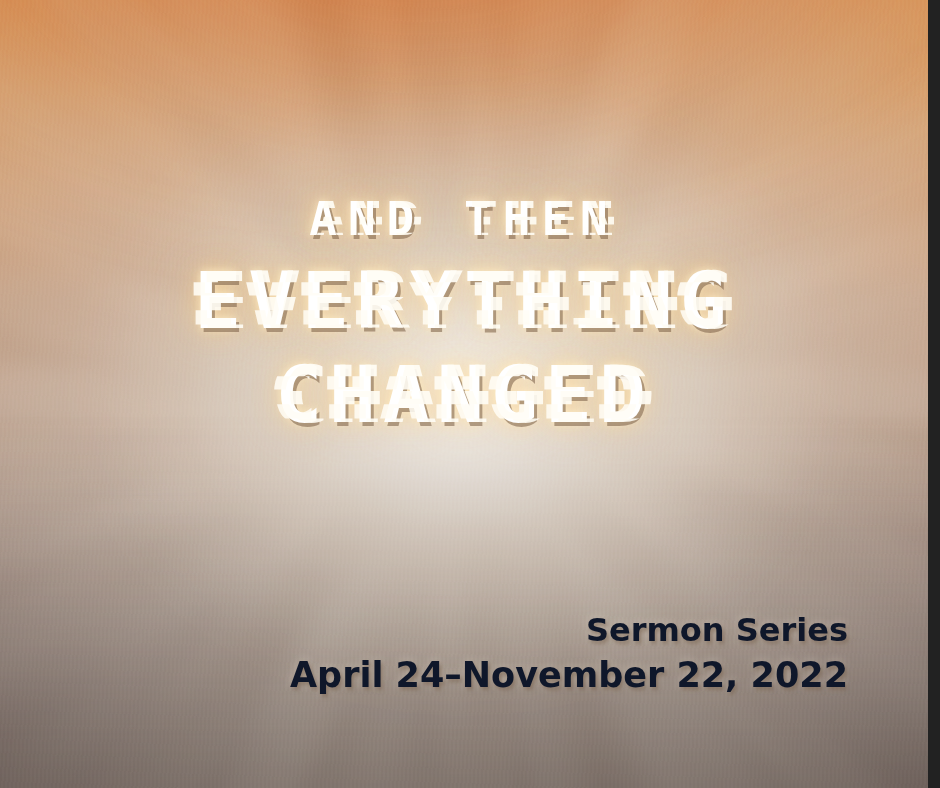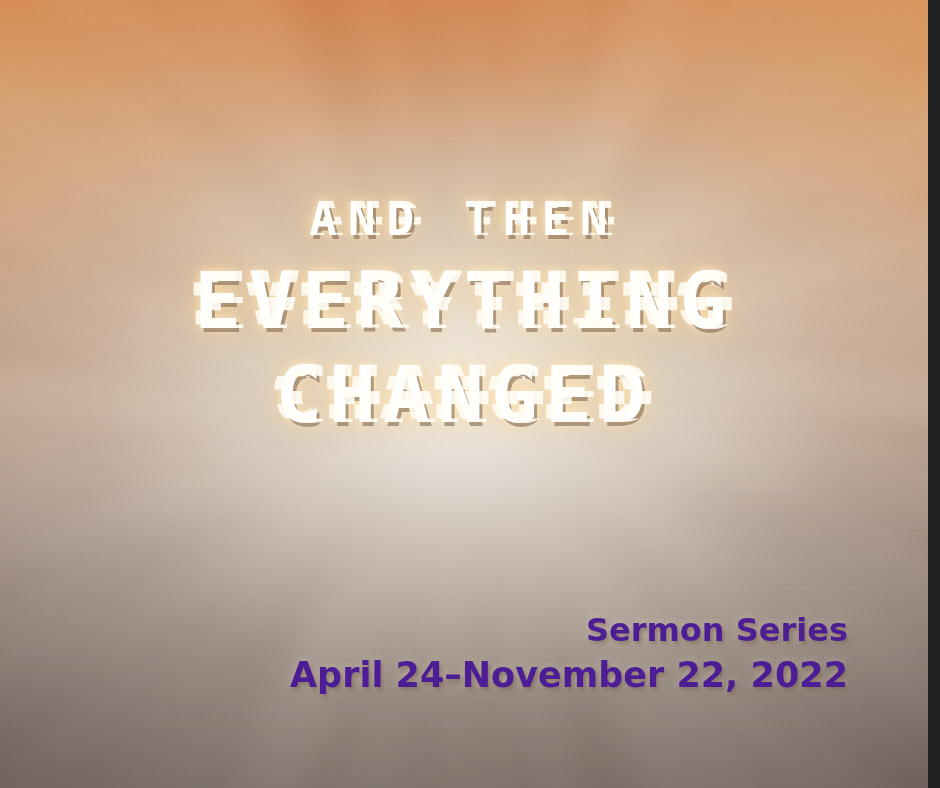--- a/index.html
+++ b/index.html
@@ -190,21 +190,21 @@
 
   
   .series{
     position:absolute;right:80px;bottom:92px;
     text-align:right;
     z-index:6;
   }
   .series-label,.series-dates{
     font-family:"DejaVu Sans","Liberation Sans",sans-serif;
     font-weight:700;
-    color:#4c1d95;
+    color:#0f172a;
     text-shadow:
       2px 3px 4px rgba(110,86,66,0.55),
       0 0 10px rgba(255,246,228,0.35);
     white-space:nowrap;
   }
   .series-label{font-size:32px;line-height:1.18;}
   .series-dates{font-size:35px;line-height:1.2;margin-top:4px;}
 </style>
 </head>
 <body>

